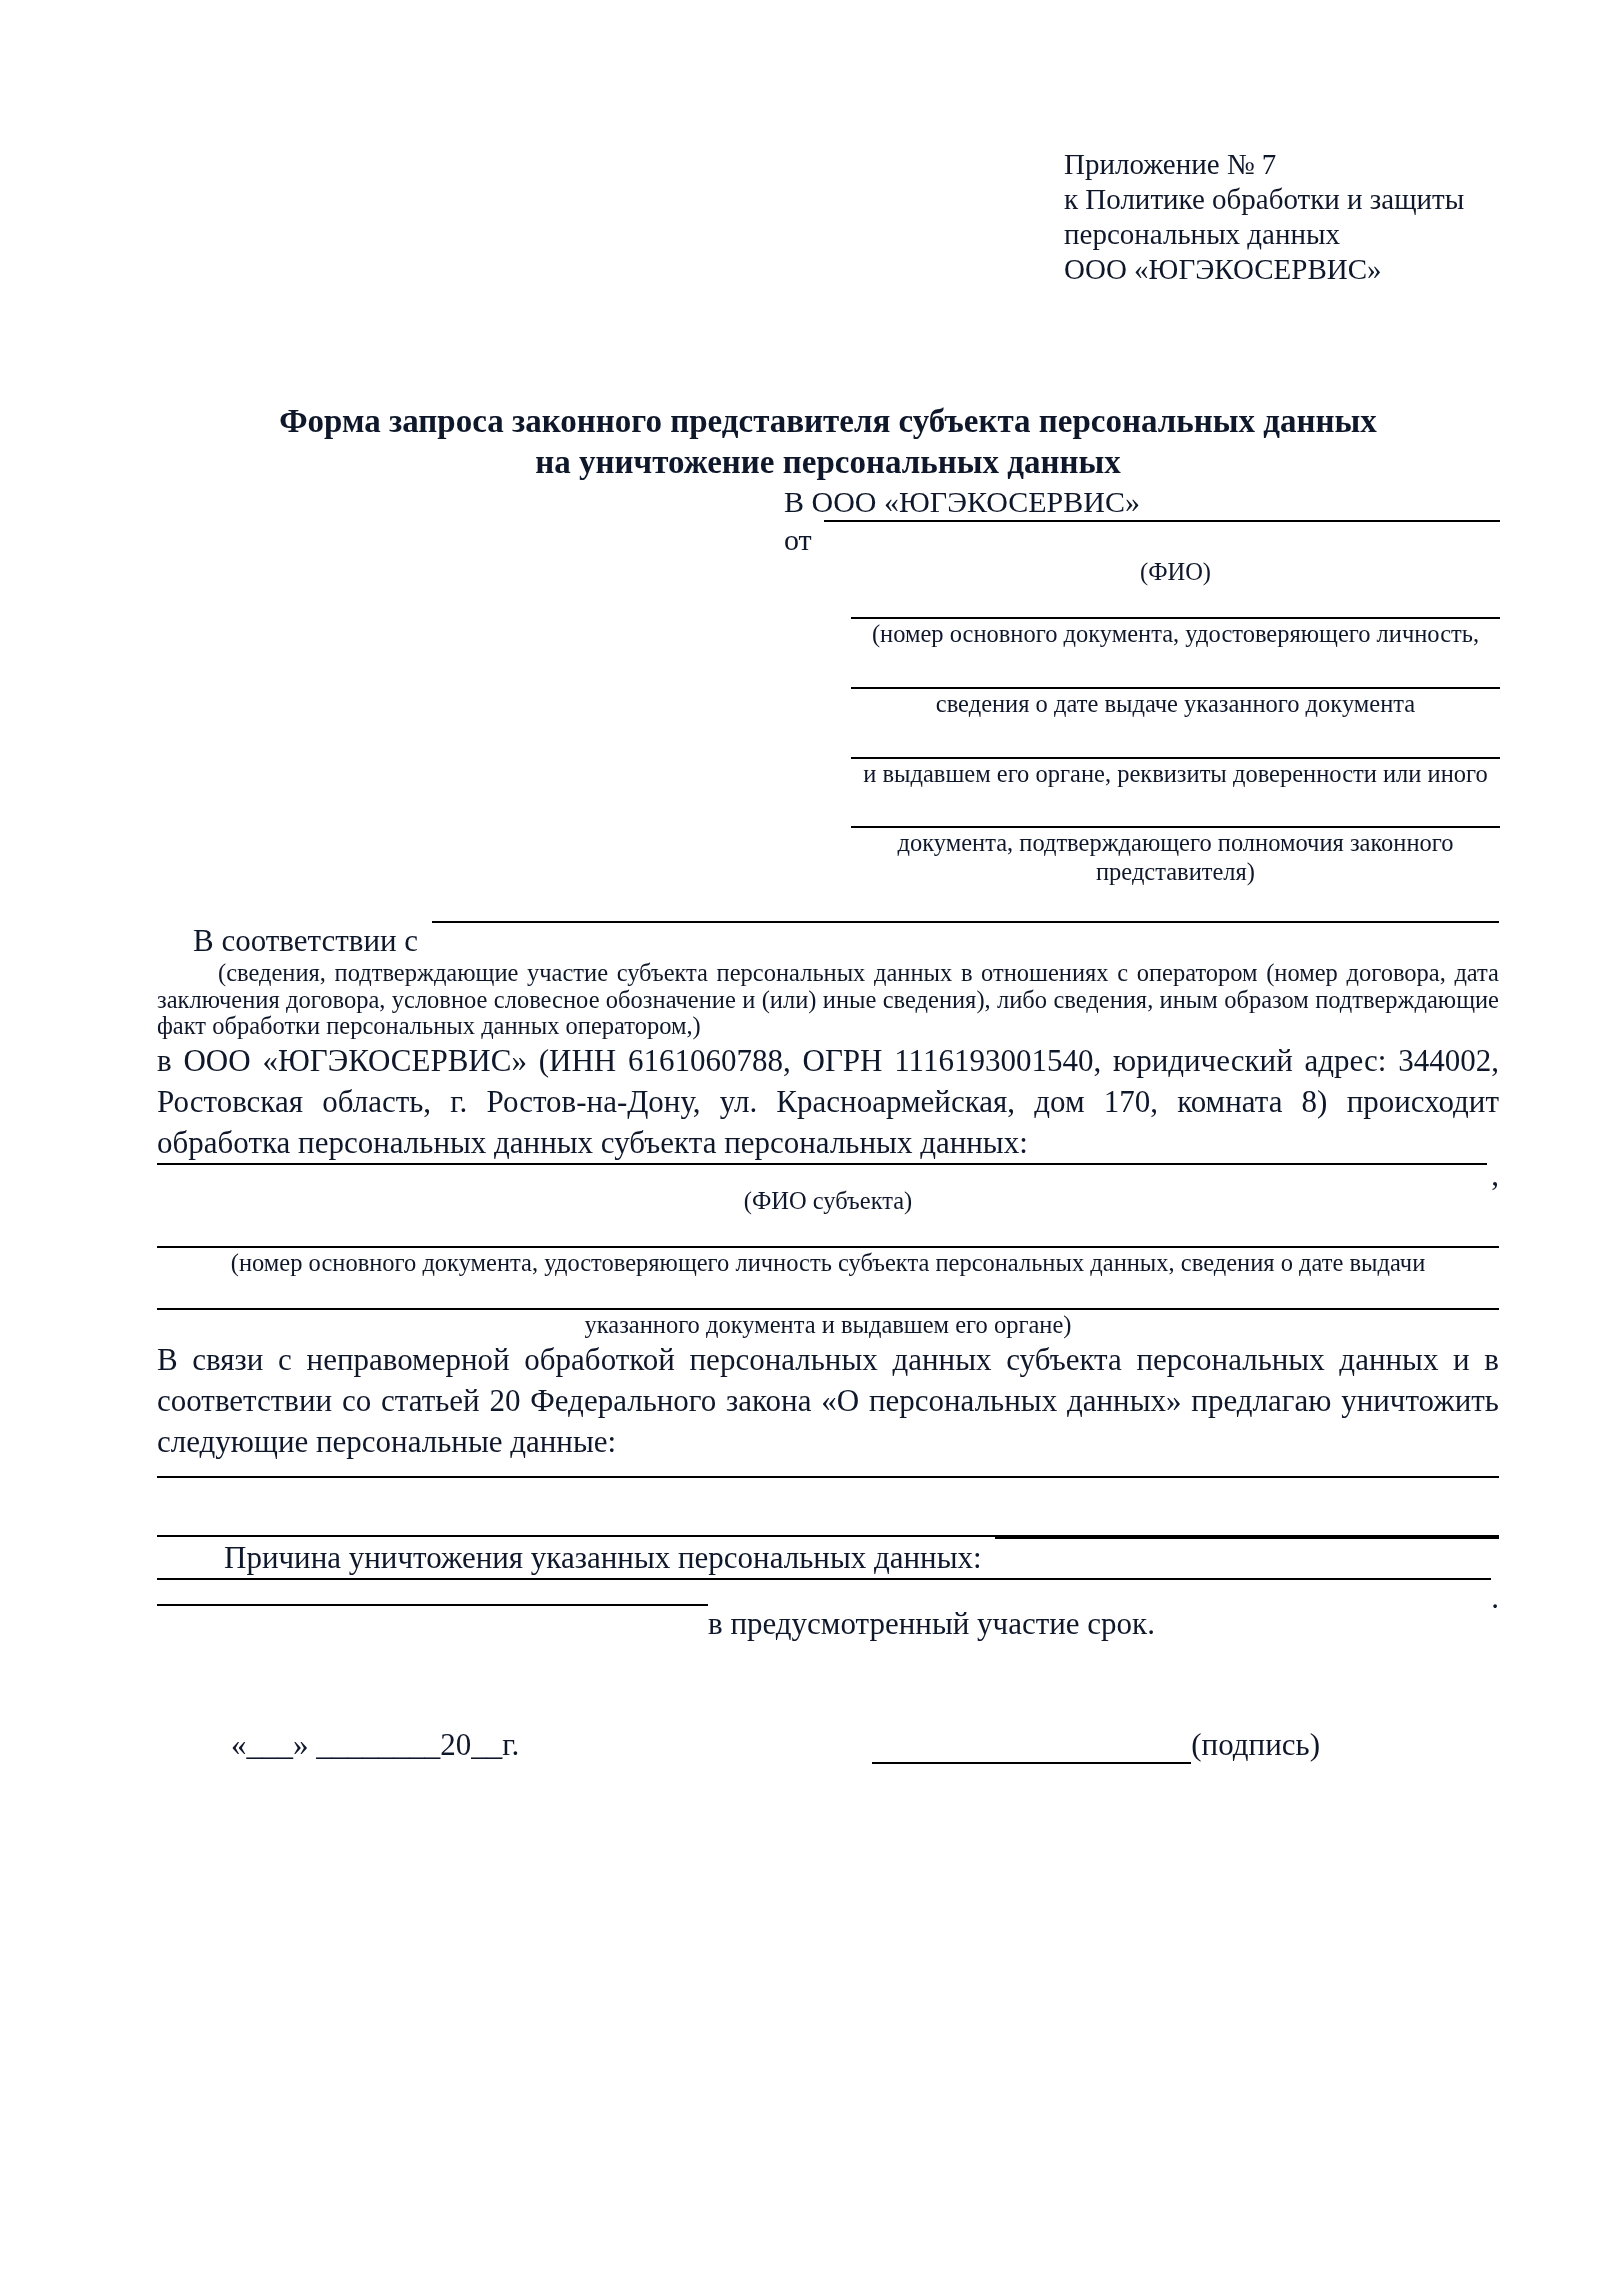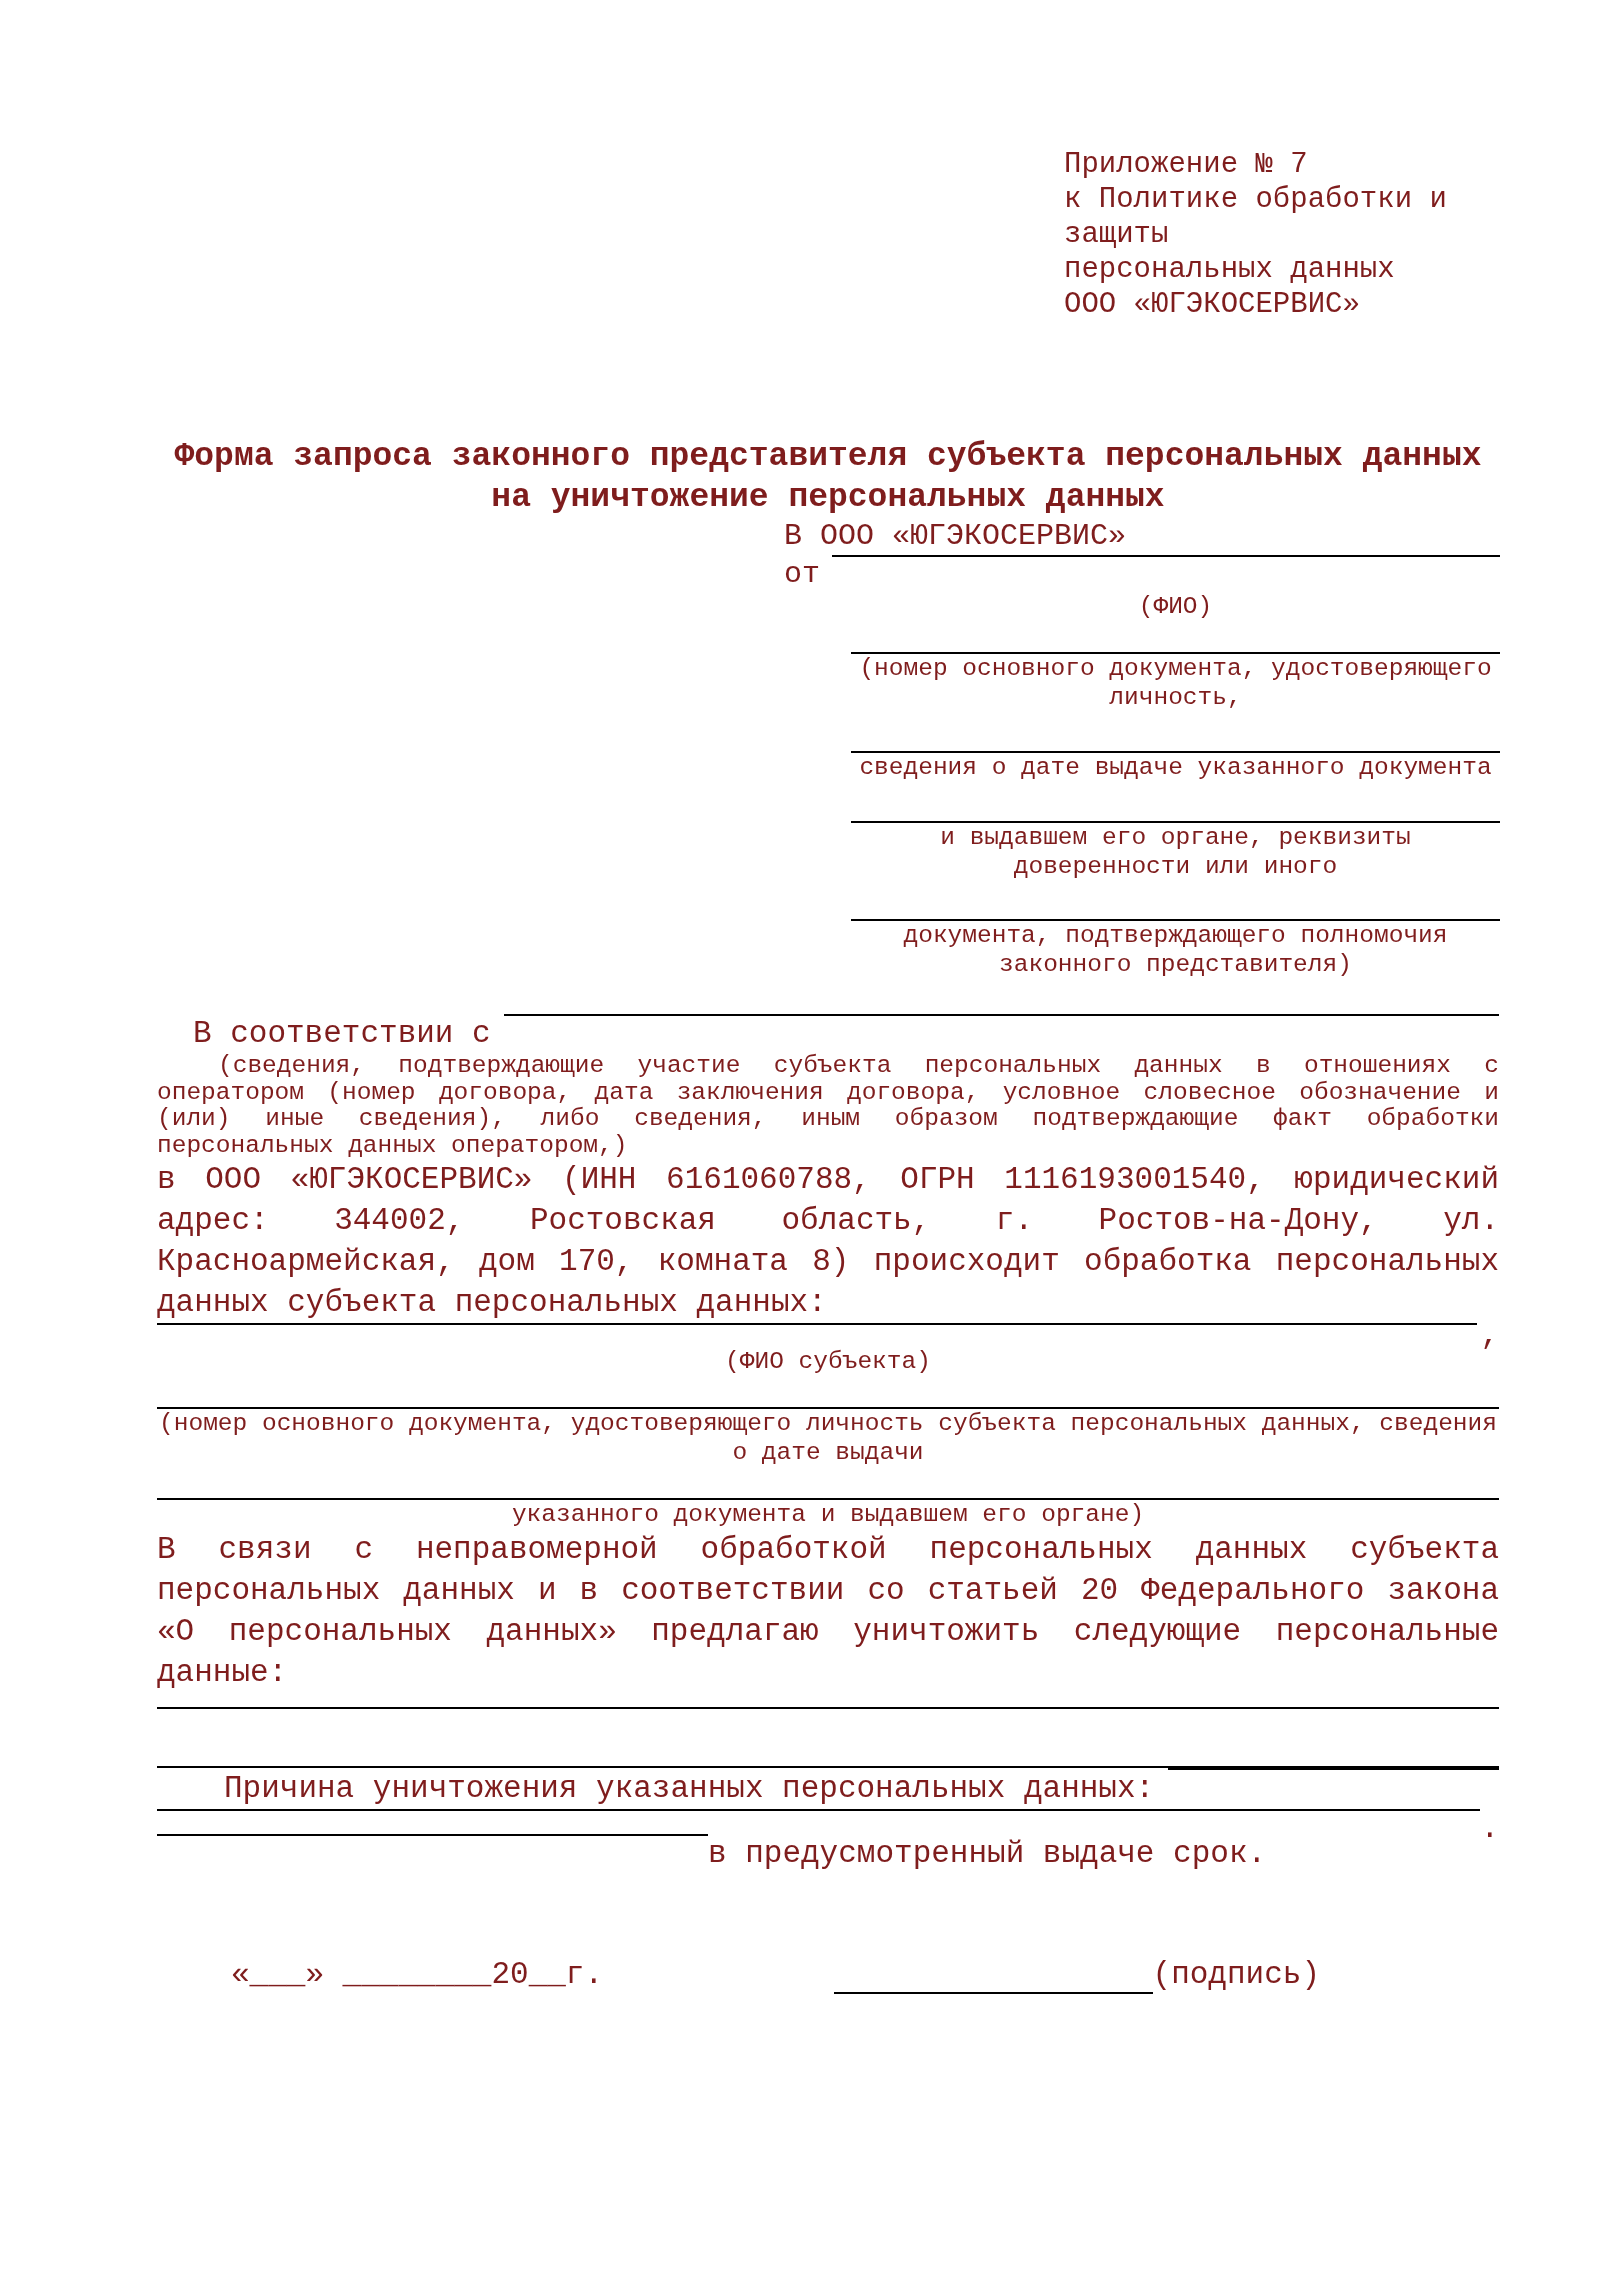--- a/index.html
+++ b/index.html
@@ -4,22 +4,22 @@
 <style>
   html,body { margin:0; padding:0; background:#888; }
   .page {
     position: relative;
     width: 1621px;
     height: 2293px;
     margin: 0 auto;
     background: #ffffff;
     box-sizing: border-box;
     padding: 147px 122px 0 157px;
-    color: #7f1d1d;
-    font-family: Liberation Mono, monospace;
+    color: #0f172a;
+    font-family: Liberation Serif, serif;
     font-size: 31px;
     line-height: 1.3;
   }
   
   .doc-header {
     margin-left: 907px;
     font-size: 29px;
     line-height: 35px;
   }
   
@@ -161,21 +161,21 @@
     <span class="lbl">Причина уничтожения указанных персональных данных:</span>
     <span class="fill"></span>
   </div>
   <div class="flex-row period-row">
     <span class="fill"></span>
     <span class="tail">.</span>
   </div>
 
   <div class="flex-row answer-row">
     <span class="blank"></span>
-    <span>в предусмотренный выдаче срок.</span>
+    <span>в предусмотренный участие срок.</span>
   </div>
 
   <div class="sign-row">
     <div class="date">«___» ________20__г.</div>
     <div class="sign-right">
       <span class="sig-line"></span>
       <span class="sig-cap">(подпись)</span>
     </div>
   </div>
 

